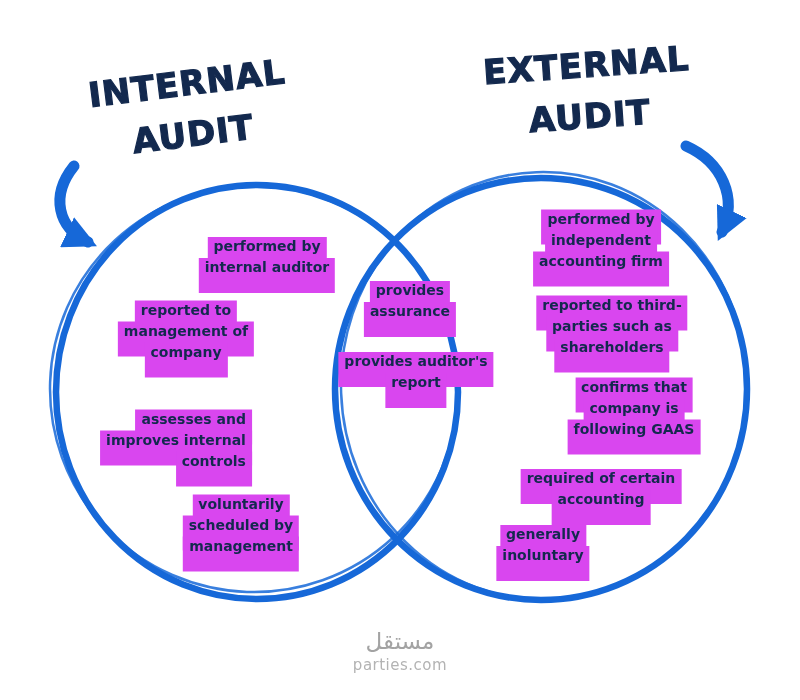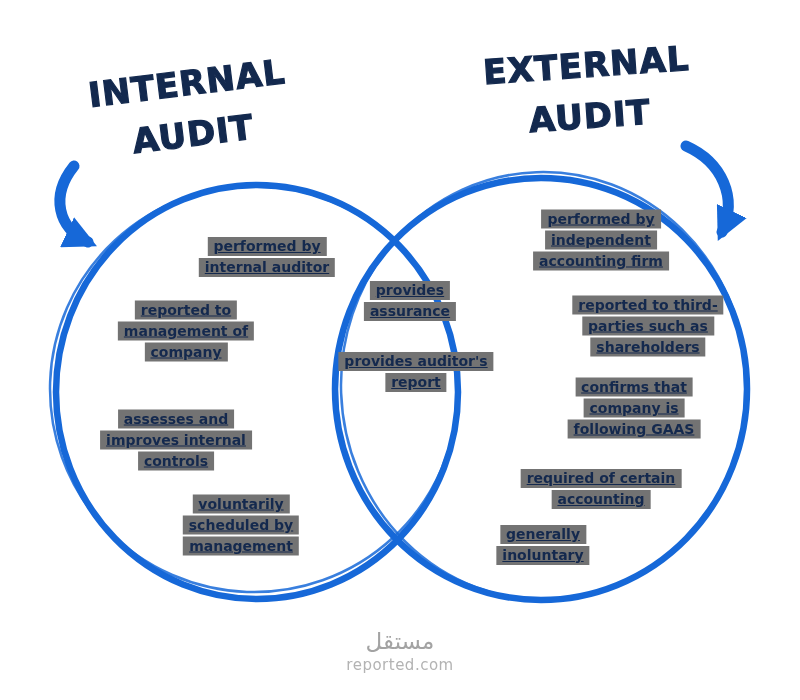--- a/index.html
+++ b/index.html
@@ -16,24 +16,23 @@
   }
   .title-left  { left:78px;  top:58px; width:224px; transform:rotate(-7deg); }
   .title-right { left:466px; top:40px; width:244px; transform:rotate(-4deg); }
 
   .item {
     position:absolute; transform:translate(-50%,-50%); text-align:center;
     font-size:14px; font-weight:bold; color:#14294e; line-height:21px;
     max-width:200px;
   }
   .hl {
-    background:#737373; padding:1px 6px 2px;
+    background:#d946ef; padding:1px 6px 18px;
     box-decoration-break:clone; -webkit-box-decoration-break:clone;
     white-space:pre-line;
-    text-decoration:underline;
   }
 
   .wm { position:absolute; left:50%; transform:translateX(-50%); text-align:center; }
   .wm-ar { top:628px; font-size:23px; color:#a3a3a3; }
   .wm-en { top:656px; font-size:15px; color:#b3b3b3; letter-spacing:.5px; }
 </style>
 </head>
 <body>
 
 <div class="canvas">
@@ -67,21 +66,21 @@
 
   <div class="item" style="left:267px; top:257px;">
     <span class="hl">performed by
 internal auditor</span>
   </div>
   <div class="item" style="left:186px; top:331px;">
     <span class="hl">reported to
 management of
 company</span>
   </div>
-  <div class="item" style="left:176px; top:440px;">
+  <div class="item" style="left:176px; top:440px;text-align:right;">
     <span class="hl">assesses and
 improves internal
 controls</span>
   </div>
   <div class="item" style="left:241px; top:525px;">
     <span class="hl">voluntarily
 scheduled by
 management</span>
   </div>
 
@@ -92,35 +91,35 @@
   <div class="item" style="left:416px; top:372px;">
     <span class="hl">provides auditor's
 report</span>
   </div>
 
   <div class="item" style="left:601px; top:240px;">
     <span class="hl">performed by
 independent
 accounting firm</span>
   </div>
-  <div class="item" style="left:648px; top:326px;">
+  <div class="item" style="left:612px; top:326px;">
     <span class="hl">reported to third-
 parties such as
 shareholders</span>
   </div>
   <div class="item" style="left:634px; top:408px;">
     <span class="hl">confirms that
 company is
 following GAAS</span>
   </div>
   <div class="item" style="left:601px; top:489px;">
     <span class="hl">required of certain
 accounting</span>
   </div>
   <div class="item" style="left:535px; top:545px;margin-left:8px;">
     <span class="hl">generally
 inoluntary</span>
   </div>
 
   <div class="wm wm-ar">مستقل</div>
-  <div class="wm wm-en">reported.com</div>
+  <div class="wm wm-en">parties.com</div>
 
 </div>
 
 </body></html>

